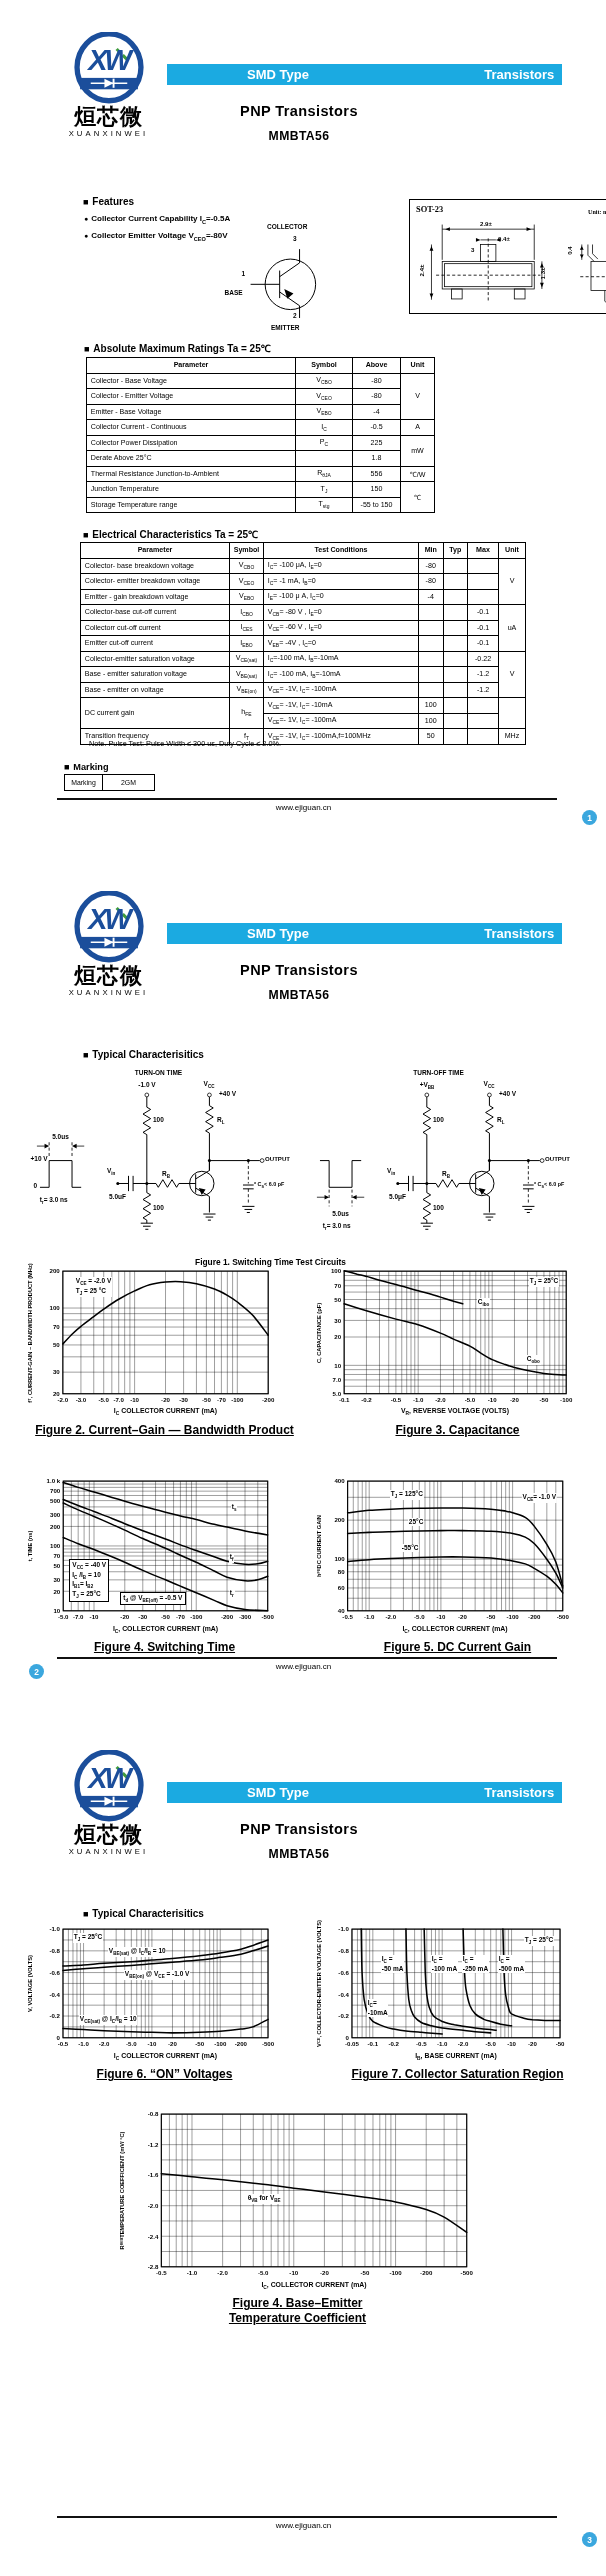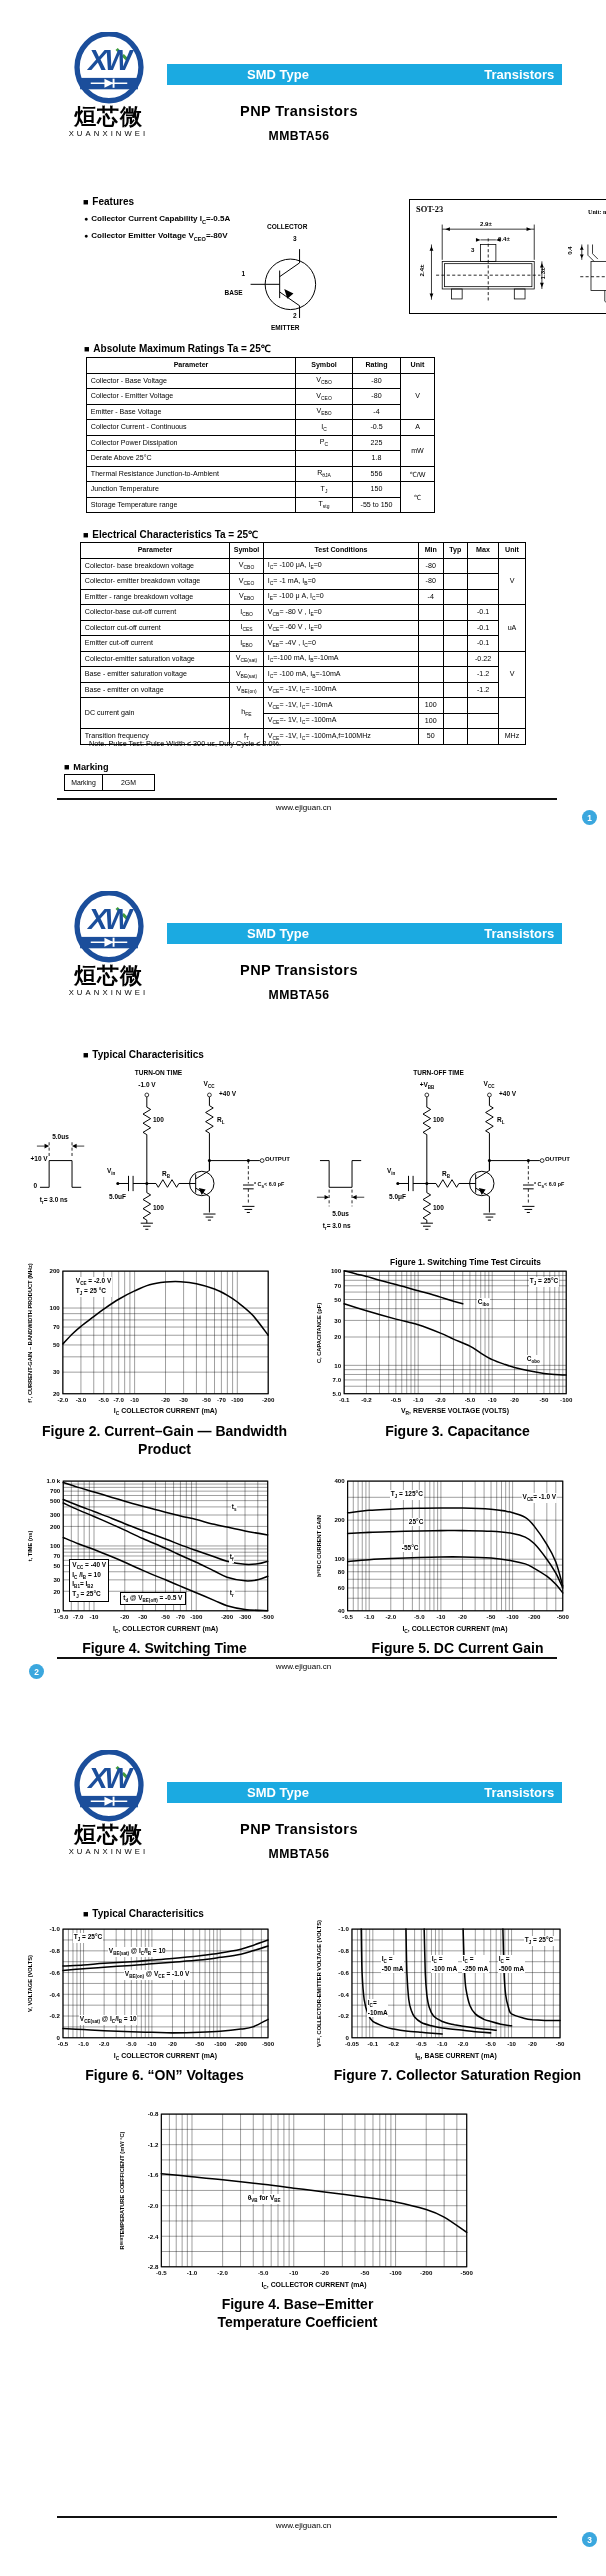--- a/index.html
+++ b/index.html
@@ -50,22 +50,22 @@
   .chart svg{display:block;}
   .gl{stroke:#000;stroke-width:0.5;}
   .frame{fill:none;stroke:#000;stroke-width:1.5;}
   .curve{fill:none;stroke:#000;stroke-width:2;stroke-linecap:round;}
   .tick{font-size:8px;font-weight:bold;font-family:"Liberation Sans",sans-serif;}
   .clabel{position:absolute;font-size:6.5px;font-weight:bold;background:#fff;line-height:1.2;white-space:nowrap;padding:0 0.8px;}
   .clabel.a-end{transform:translateX(-100%);text-align:right;}
   .clabel.boxed{border:0.8px solid #000;padding:0.8px 2.3px;}
   .ylab{position:absolute;left:1.5px;transform:rotate(-90deg);transform-origin:0 0;font-size:5.7px;font-weight:bold;white-space:nowrap;display:flex;align-items:center;justify-content:center;height:9.2px;}
   .xlab{position:absolute;text-align:center;font-size:6.9px;font-weight:bold;}
-  .ccap{position:absolute;left:0;width:100%;text-align:center;font-size:14px;font-weight:bold;line-height:1.25;}
-  .figcap{position:absolute;left:0;width:541px;text-align:right;font-size:8.4px;font-weight:bold;}
+  .ccap{position:absolute;left:0;width:100%;text-align:center;font-size:12px;font-weight:bold;line-height:1.25;text-decoration:underline;}
+  .figcap{position:absolute;left:0;width:541px;text-align:center;font-size:8.4px;font-weight:bold;}
 </style>
 </head>
 <body>
 
 <div class="page">
 
   <div class="logo">
     <div class="logo-svgwrap">
       <svg width="70" height="72" viewBox="0 0 92 94">
         <ellipse cx="46" cy="46" rx="42" ry="44" fill="#fff" stroke="#1b4e9b" stroke-width="7"></ellipse>
@@ -163,21 +163,21 @@
     <colgroup>
         <col style="width:209px">
         <col style="width:57px">
         <col style="width:48px">
         <col style="width:34px">
       </colgroup>
   <thead>
         <tr>
           <th>Parameter</th>
           <th>Symbol</th>
-          <th>Rating</th>
+          <th>Above</th>
           <th>Unit</th>
         </tr>
       </thead>
       <tbody>
         <tr>
           <td class="l">Collector - Base Voltage</td>
           <td>V<sub>CBO</sub></td>
           <td>-80</td>
           <td rowspan="3">V</td>
         </tr>
@@ -264,21 +264,21 @@
         </tr>
         <tr>
           <td class="l">Collector- emitter breakdown voltage</td>
           <td>V<sub>CEO</sub></td>
           <td class="l">I<sub>C</sub>= -1 mA,  I<sub>B</sub>=0</td>
           <td>-80</td>
           <td></td>
           <td></td>
         </tr>
         <tr>
-          <td class="l">Emitter - range breakdown voltage</td>
+          <td class="l">Emitter - gain breakdown voltage</td>
           <td>V<sub>EBO</sub></td>
           <td class="l">I<sub>E</sub>= -100 μ A,  I<sub>C</sub>=0</td>
           <td>-4</td>
           <td></td>
           <td></td>
         </tr>
         <tr>
           <td class="l">Collector-base cut-off current</td>
           <td>I<sub>CBO</sub></td>
           <td class="l">V<sub>CB</sub>= -80 V , I<sub>E</sub>=0</td>

